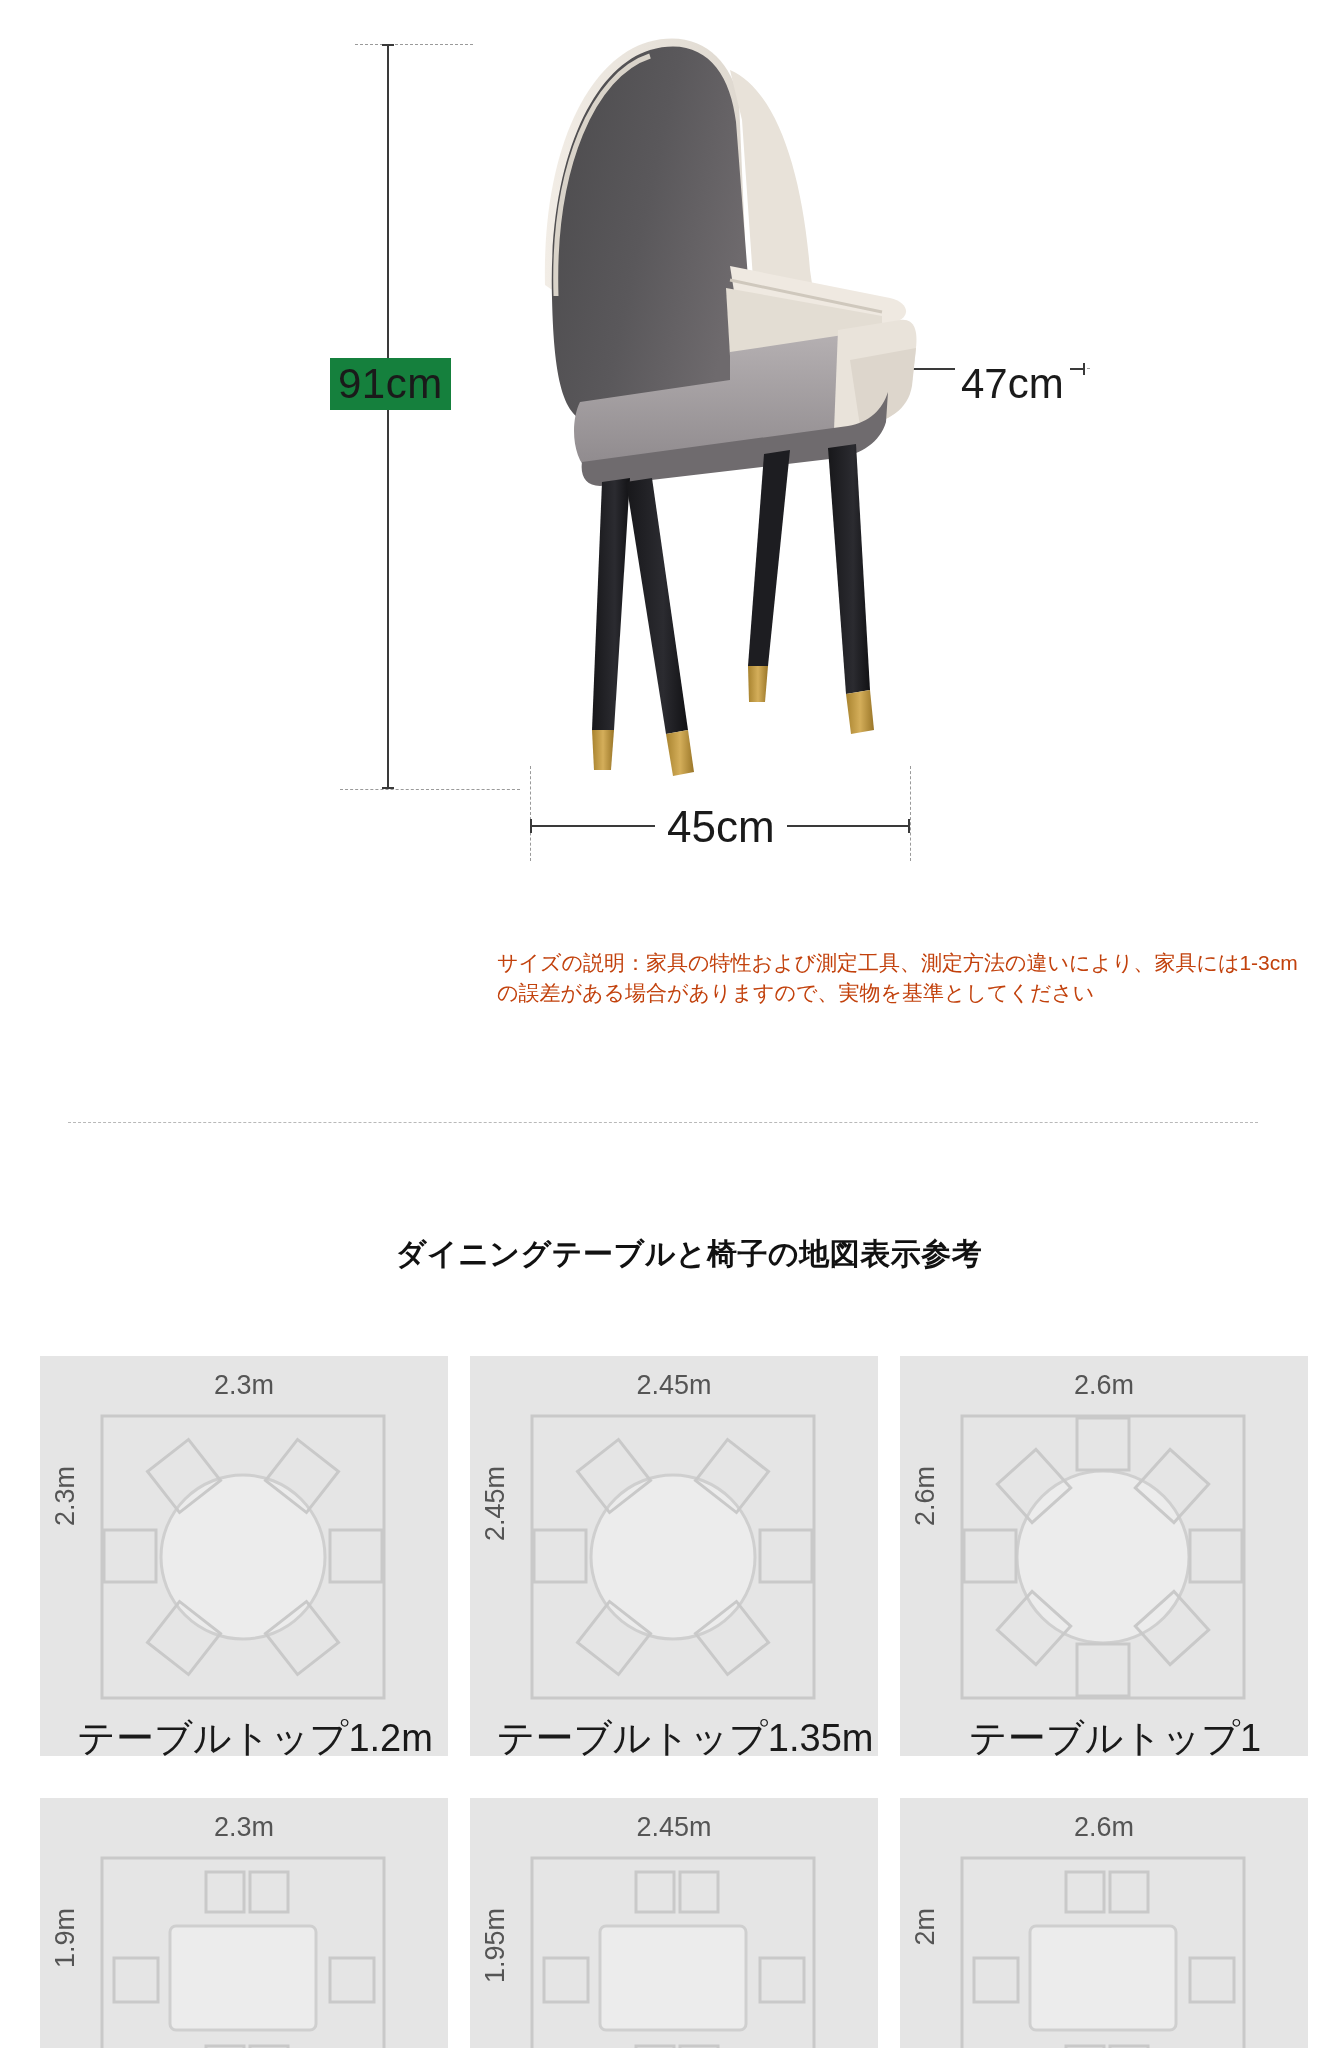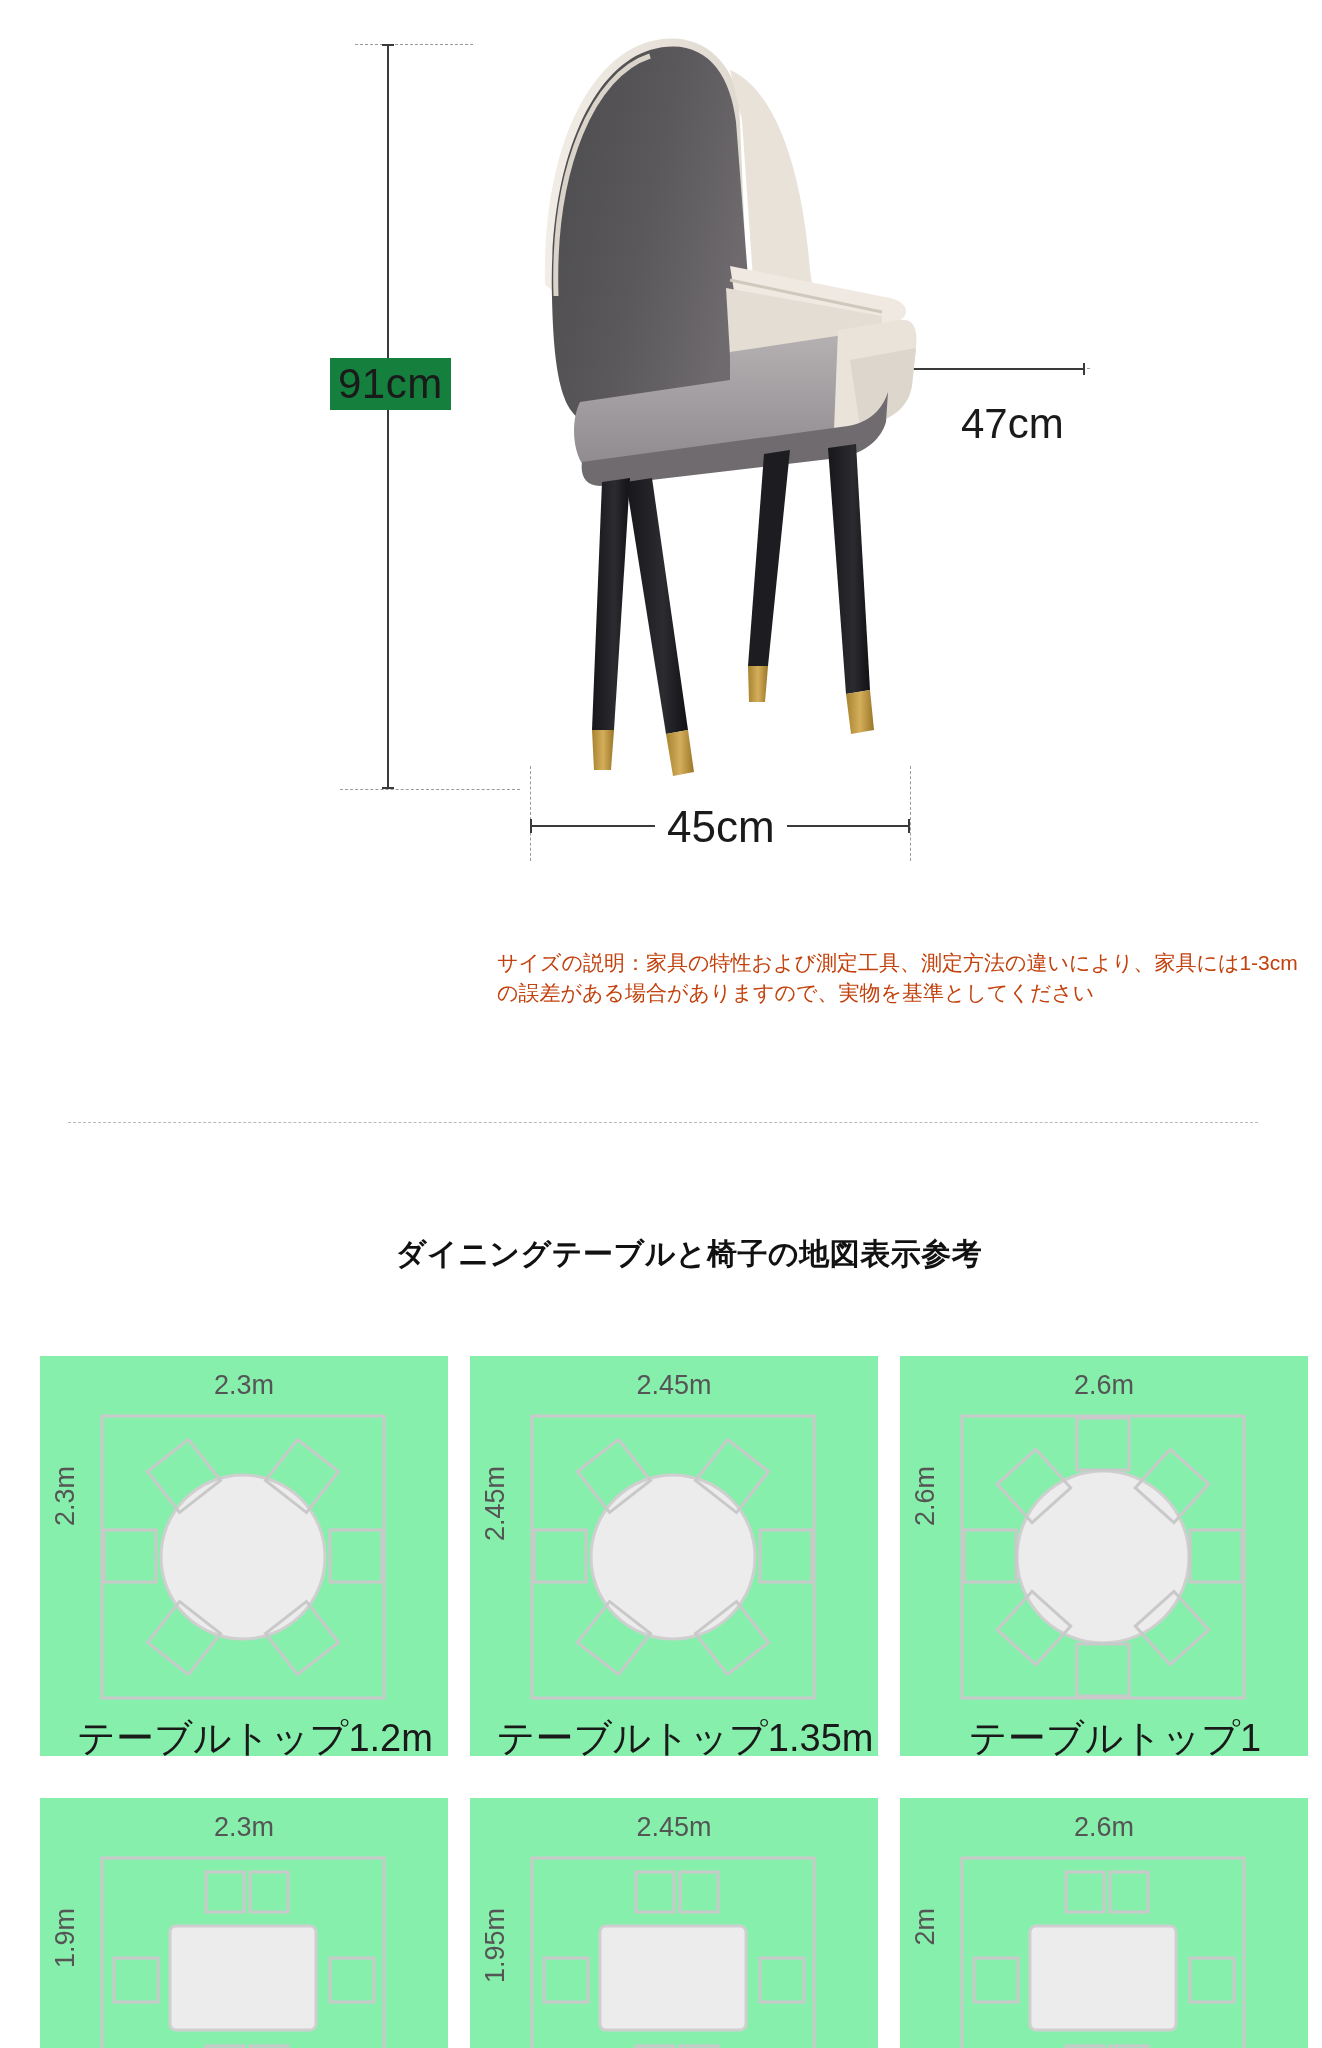--- a/index.html
+++ b/index.html
@@ -117,21 +117,20 @@
     border-top: 1px dashed #9a9a9a;
   }
   .dim-label-47 {
     position: absolute;
     left: 955px;
     top: 358px;
     font-size: 42px;
     color: #1a1a1a;
     background: #fff;
     padding: 2px 6px;
-    margin-top: 40px;
   }
 
   
   .dim-45-line {
     position: absolute;
     left: 530px;
     top: 825px;
     width: 380px;
     height: 2px;
     background: #3a3a3a;
@@ -236,21 +235,21 @@
     display: grid;
     grid-template-columns: repeat(3, 430px);
     grid-auto-rows: 432px;
     column-gap: 0px;
     row-gap: 10px;
   }
   .cell {
     position: relative;
     width: 408px;
     height: 400px;
-    background: #86efac;
+    background: #e5e5e5;
   }
   .cell-inner {
     position: absolute;
     left: 0;
     top: 0;
     width: 408px;
     height: 400px;
   }
   .dim-top {
     position: absolute;

